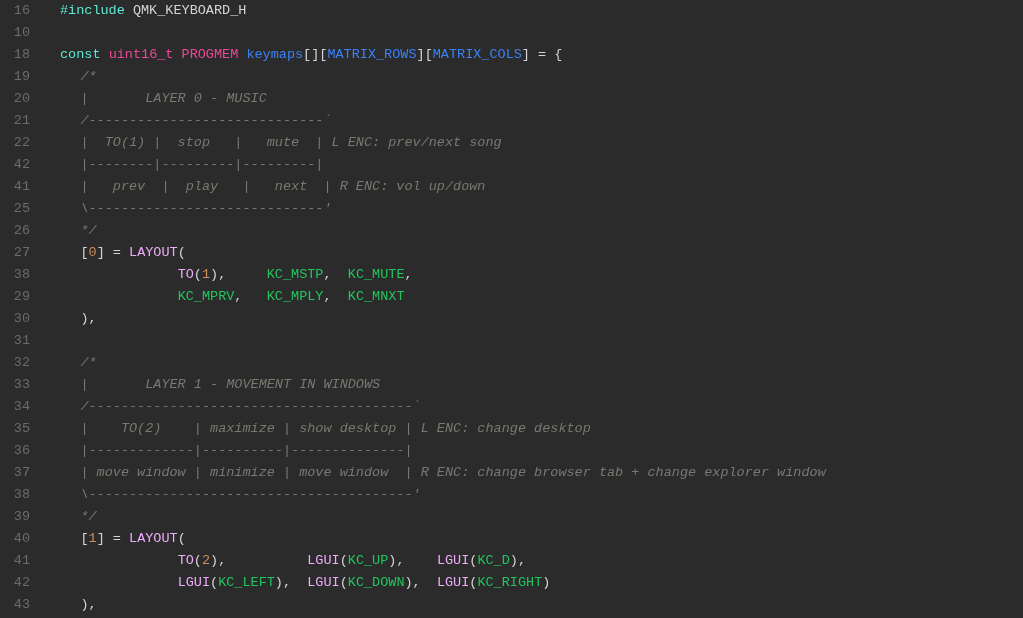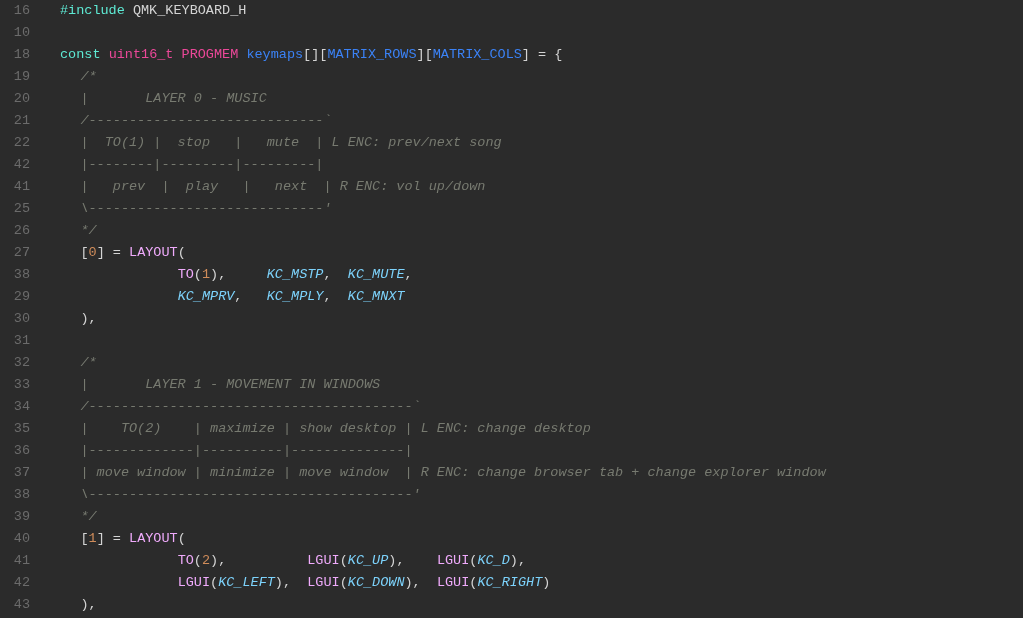--- a/index.html
+++ b/index.html
@@ -36,21 +36,21 @@
 }
 .code .line { height: 22px; }
 .tok-kw      { color: #5eead4; margin-left: 12px; }       
 .tok-type    { color: #ec4899; }       
 .tok-macro   { color: #d4d4d4; margin-top: 37px; }       
 .tok-ident   { color: #3b82f6; }
 .tok-func    { color: #f0abfc; }       
 .tok-num     { color: #d08c5a; }       
 .tok-comment { color: #777a70; font-style: italic; }
 .tok-punct   { color: #d4d4d4; }
-.tok-kc      { color: #7dd3fc; font-style: italic; }
+.tok-kc      { color: #22c55e; }
 </style>
 </head>
 <body>
 
 <div class="editor">
   <div class="gutter" id="gutter">
       <div class="ln">16</div>
       <div class="ln">10</div>
       <div class="ln">18</div>
       <div class="ln">19</div>

